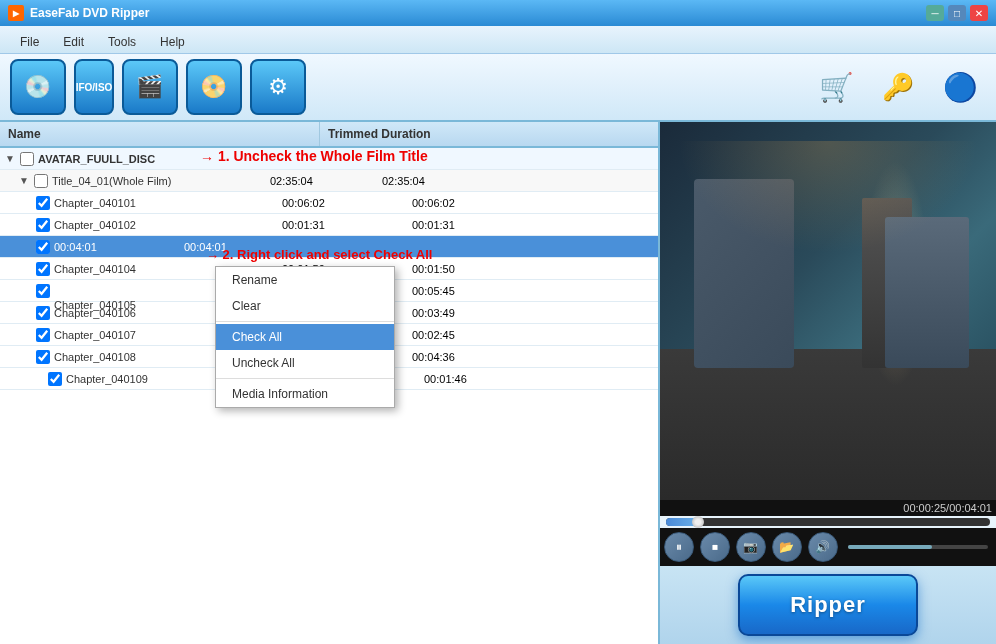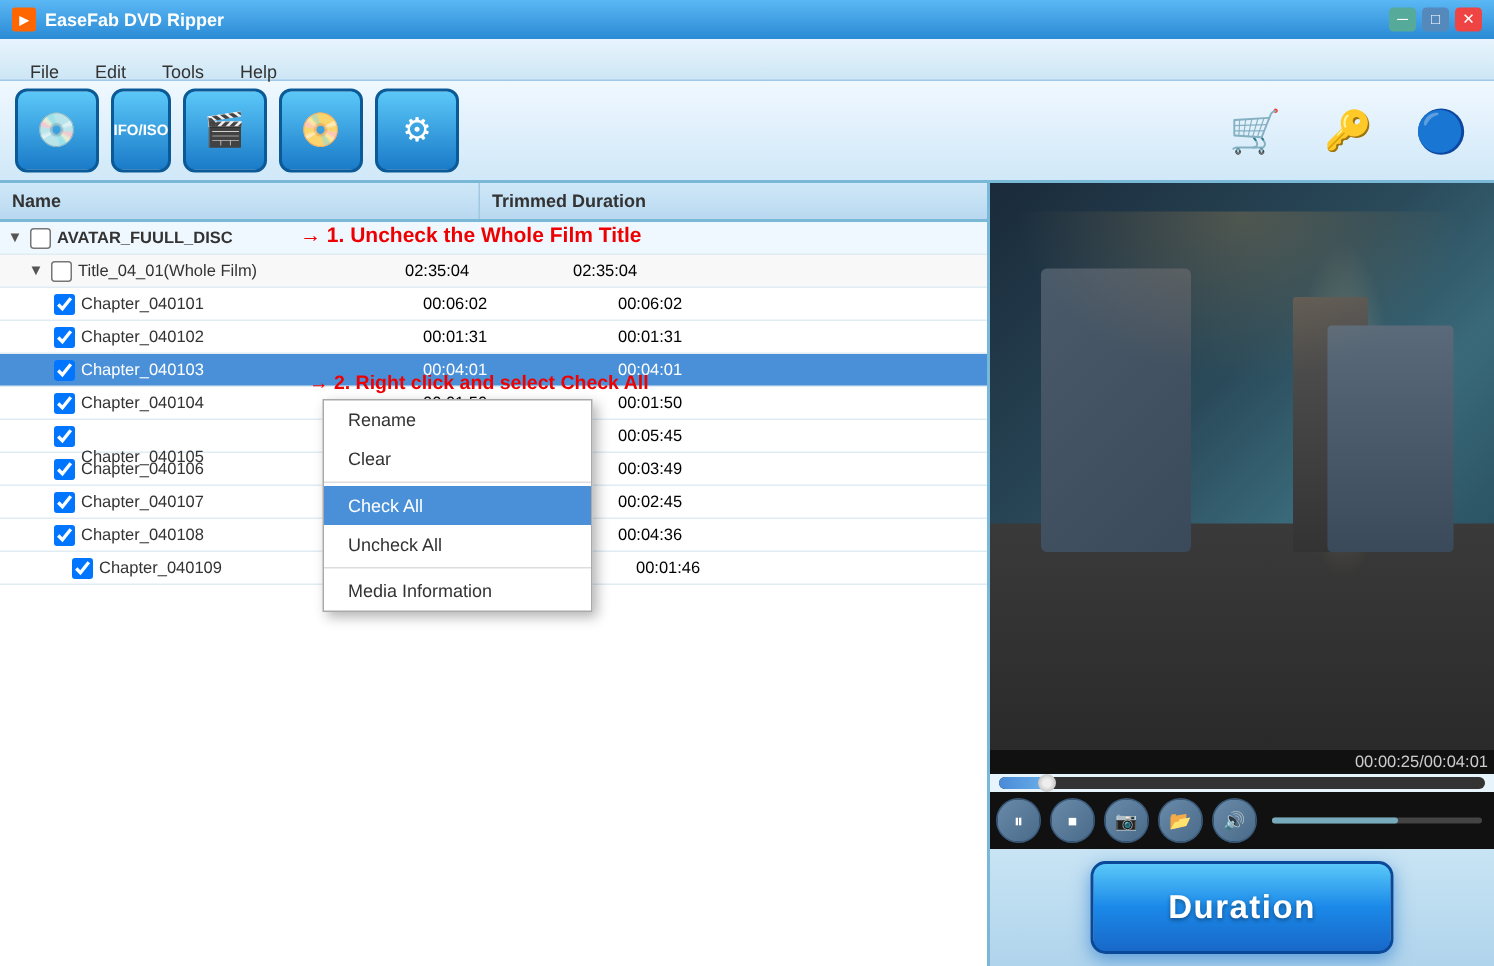--- a/index.html
+++ b/index.html
@@ -21,22 +21,22 @@
     .title-btn { width: 18px; height: 16px; border-radius: 3px; border: none; cursor: pointer; font-size: 10px; display: flex; align-items: center; justify-content: center; }
     .title-btn.minimize { background: #5a9; color: white; }
     .title-btn.maximize { background: #58b; color: white; }
     .title-btn.close { background: #e44; color: white; }
 
     
     .menu-bar {
       background: linear-gradient(to bottom, #e8f4fd, #cde6f5);
       height: 28px;
       display: flex;
-      align-items: flex-start;
-      padding: 11px 8px;
+      align-items: flex-end;
+      padding: 0 8px;
       border-bottom: 1px solid #a0c8e8;
     }
     .menu-item { padding: 4px 12px; cursor: pointer; color: #333; font-size: 12px; }
 
     
     .toolbar {
       background: linear-gradient(to bottom, #f0f8ff, #d0e8f8);
       height: 68px;
       display: flex;
       align-items: center;
@@ -293,21 +293,20 @@
 
         <div class="file-row row-indent-2" style="display:flex;align-items:center;padding-left:32px;">
           <input type="checkbox" class="row-check" checked="" style="">
           <span style="flex:0 0 228px;font-size:11px;color:#333;">Chapter_040102</span>
           <span style="flex:0 0 130px;font-size:11px;">00:01:31</span>
           <span style="flex:1;font-size:11px;">00:01:31</span>
         </div>
 
         <div class="file-row selected row-indent-2" style="display:flex;align-items:center;padding-left:32px;">
           <input type="checkbox" class="row-check" checked="" style="">
-          <span style="flex:0 0 228px;font-size:11px;color:white;">Chapter_040103</span>
           <span style="flex:0 0 130px;font-size:11px;color:white;">00:04:01</span>
           <span style="flex:1;font-size:11px;color:white;">00:04:01</span>
         </div>
 
         <div class="file-row row-indent-2" style="display:flex;align-items:center;padding-left:32px;">
           <input type="checkbox" class="row-check" checked="" style="">
           <span style="flex:0 0 228px;font-size:11px;color:#333;">Chapter_040104</span>
           <span style="flex:0 0 130px;font-size:11px;">00:01:50</span>
           <span style="flex:1;font-size:11px;">00:01:50</span>
         </div>
@@ -402,19 +401,19 @@
       <div class="vc-btn">
         <span>🔊</span>
       </div>
       <div class="vc-volume" style="flex:1;height:4px;background:#444;border-radius:2px;margin:0 4px;position:relative;">
         <div style="width:60%;height:100%;background:#7ab;border-radius:2px;"></div>
       </div>
     </div>
 
     <div class="convert-area">
       <button class="convert-btn">
-        <span>Duration</span>
+        <span>Ripper</span>
       </button>
     </div>
 
   </div>
 
 </div>
 
 </body></html>

